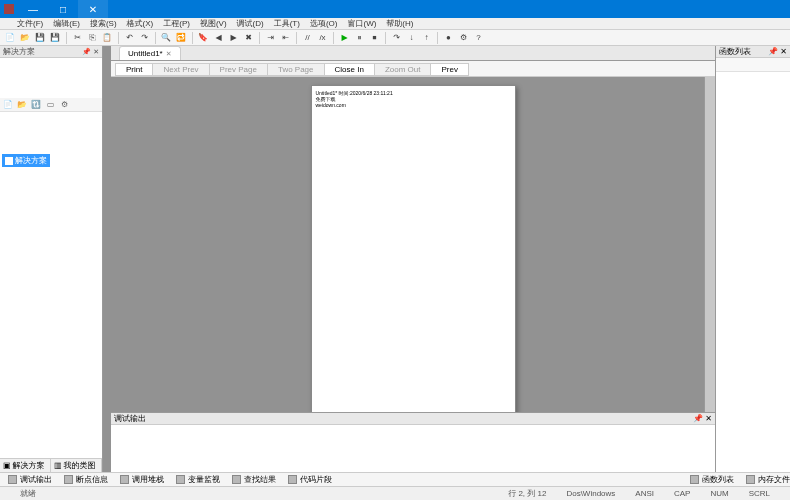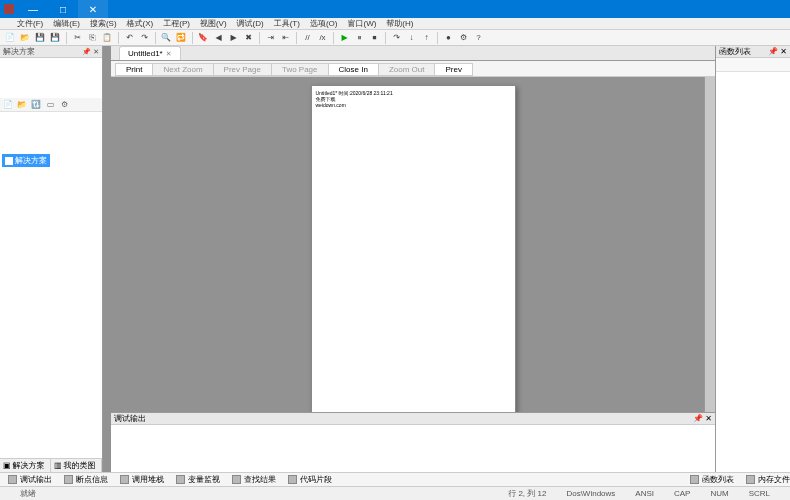--- a/index.html
+++ b/index.html
@@ -147,21 +147,21 @@
 
   <div class="centerpanel">
     <div class="doctabs">
       <div class="doctab">
         <span>Untitled1*</span>
         <span class="close">✕</span>
       </div>
     </div>
     <div class="previewbar">
       <div class="pvbtn active">Print</div>
-      <div class="pvbtn">Next Zoom</div>
+      <div class="pvbtn">Next Prev</div>
       <div class="pvbtn">Prev Page</div>
       <div class="pvbtn">Two Page</div>
       <div class="pvbtn active">Close In</div>
       <div class="pvbtn">Zoom Out</div>
       <div class="pvbtn active">Prev</div>
     </div>
     <div class="docarea">
       <div class="page">
         <div class="ph">Untitled1* 时间:2020/6/28 23:11:21</div>
         <div class="ph">免费下载</div>

